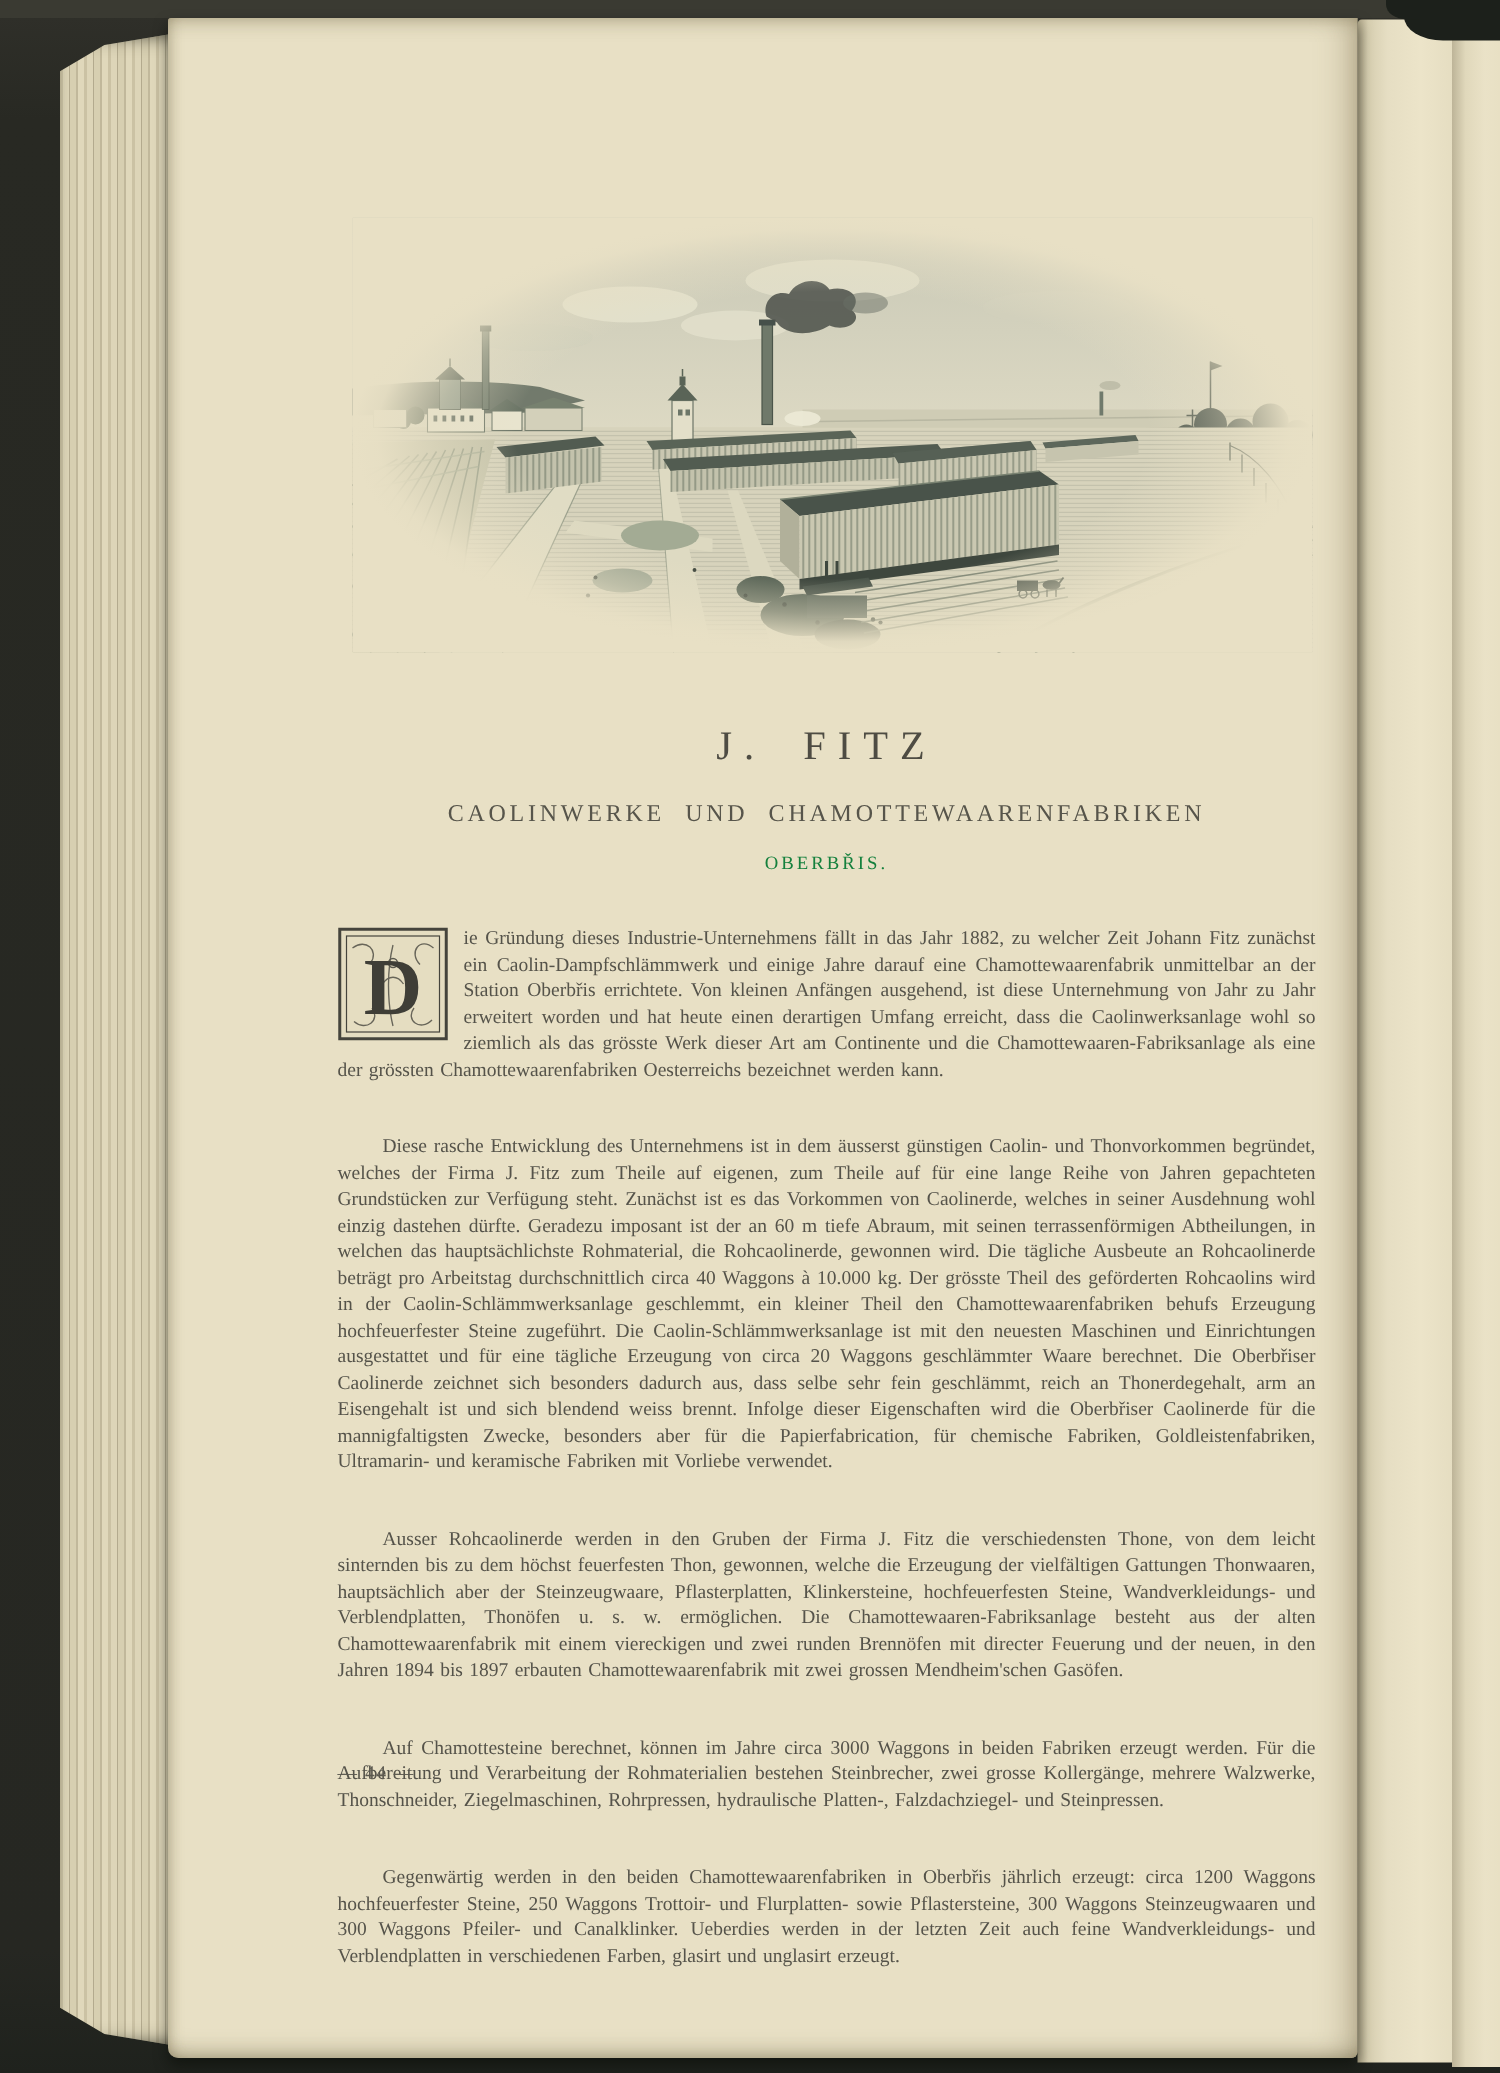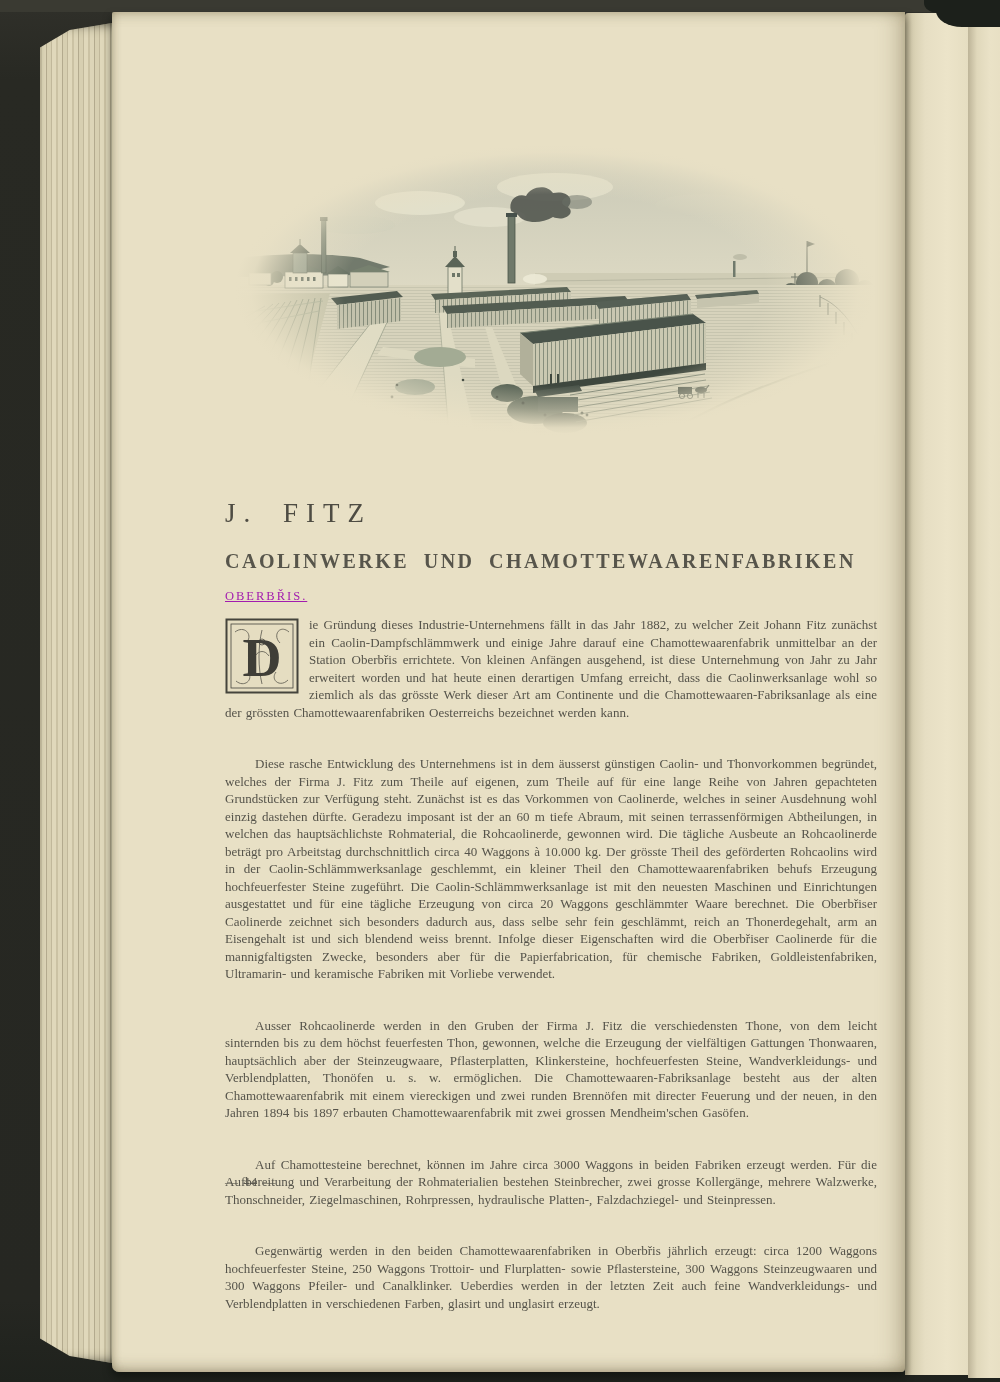--- a/index.html
+++ b/index.html
@@ -45,24 +45,24 @@
     border-radius:2px 0 4px 7px;
     box-shadow:inset 5px 0 10px -5px rgba(120,108,76,.45),
                inset -16px 0 22px -10px rgba(110,98,62,.38),
                inset 0 8px 14px -9px rgba(120,108,76,.5),
                inset 0 -10px 16px -10px rgba(100,90,60,.55),
                0 5px 9px rgba(10,12,8,.55);
     color:#54524a;
   }
   .engraving{position:absolute;left:123px;top:133px;width:640px;height:290px;}
   .engraving svg{display:block;}
-  .header{position:absolute;left:113px;top:470px;width:652px;color:#4e4c43;margin-top:16px;}
+  .header{position:absolute;left:113px;top:470px;width:652px;text-align:center;color:#4e4c43;}
   .header h1{margin:0;font-size:27px;font-weight:normal;letter-spacing:8px;word-spacing:10px;}
-  .header h2{margin:21px 0 0 0;font-size:20px;font-weight:bold;letter-spacing:2.5px;word-spacing:7px;color:#57554b;}
-  .header h3{margin:16px 0 0 0;font-size:12.5px;font-weight:normal;letter-spacing:2px;color:#a21caf;text-decoration:underline;}
+  .header h2{margin:21px 0 0 0;font-size:16px;font-weight:normal;letter-spacing:2.5px;word-spacing:7px;color:#57554b;}
+  .header h3{margin:16px 0 0 0;font-size:12.5px;font-weight:normal;letter-spacing:2px;color:#15803d;}
   .body-text{
     position:absolute;left:113px;top:604px;width:652px;
     font-size:13px;line-height:17.5px;text-align:justify;color:#55534a;
     word-spacing:1px;
   }
   .body-text p{margin:0;}
   .body-text p.indent{text-indent:30px;margin-top:34px;}
   .dropcap-box{float:left;width:74px;height:76px;margin:2px 10px 2px 0;}
   .page-number{
     position:absolute;left:113px;top:1162px;width:652px;

